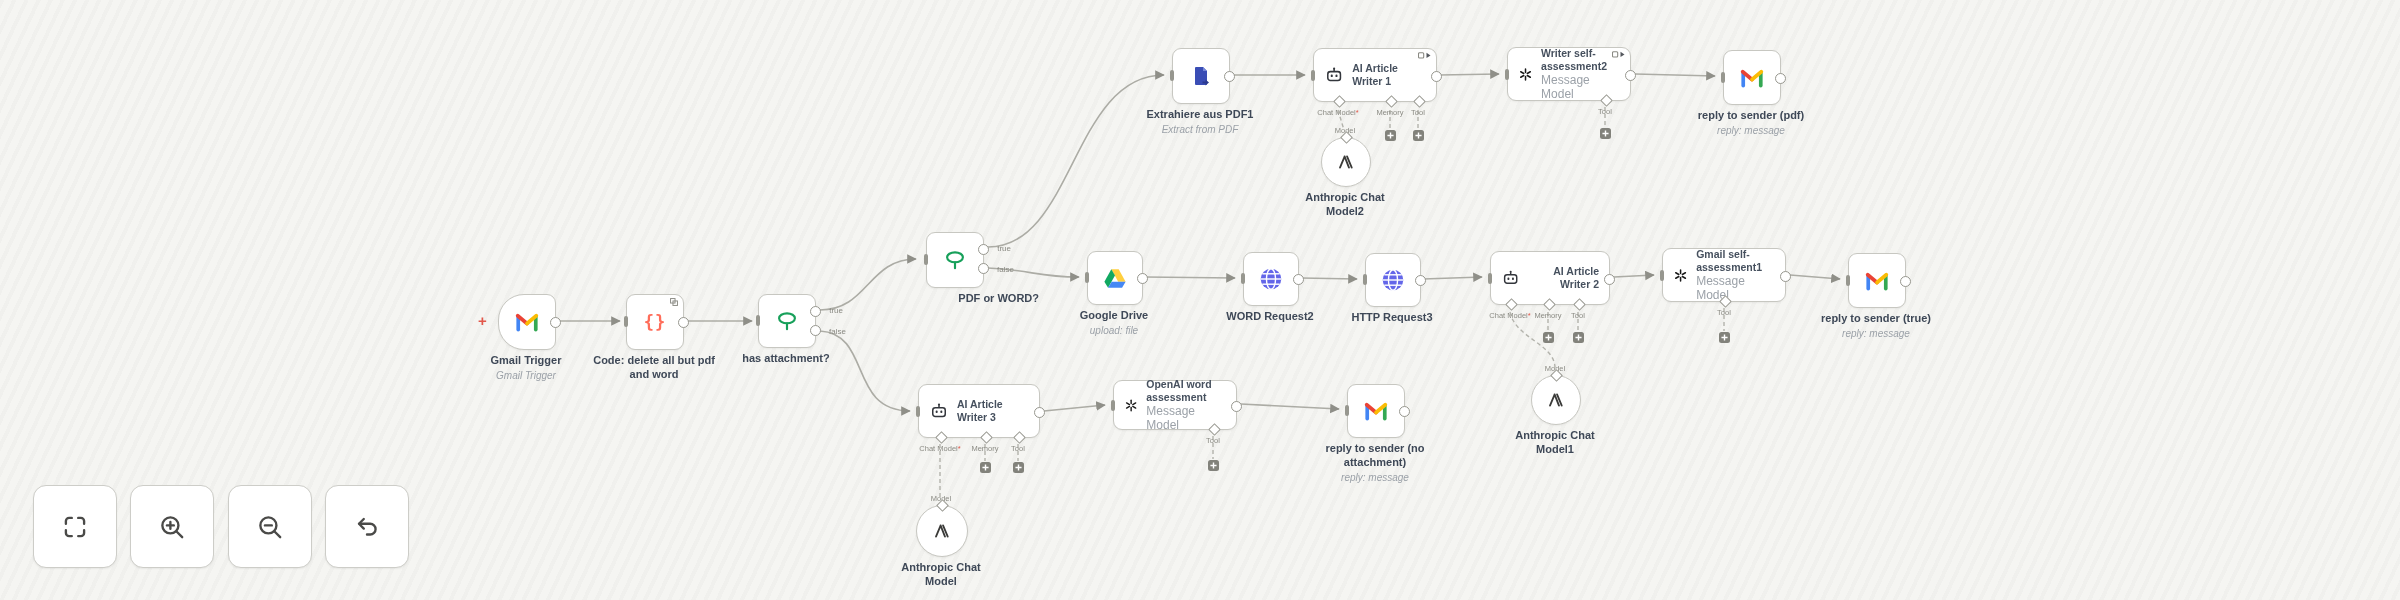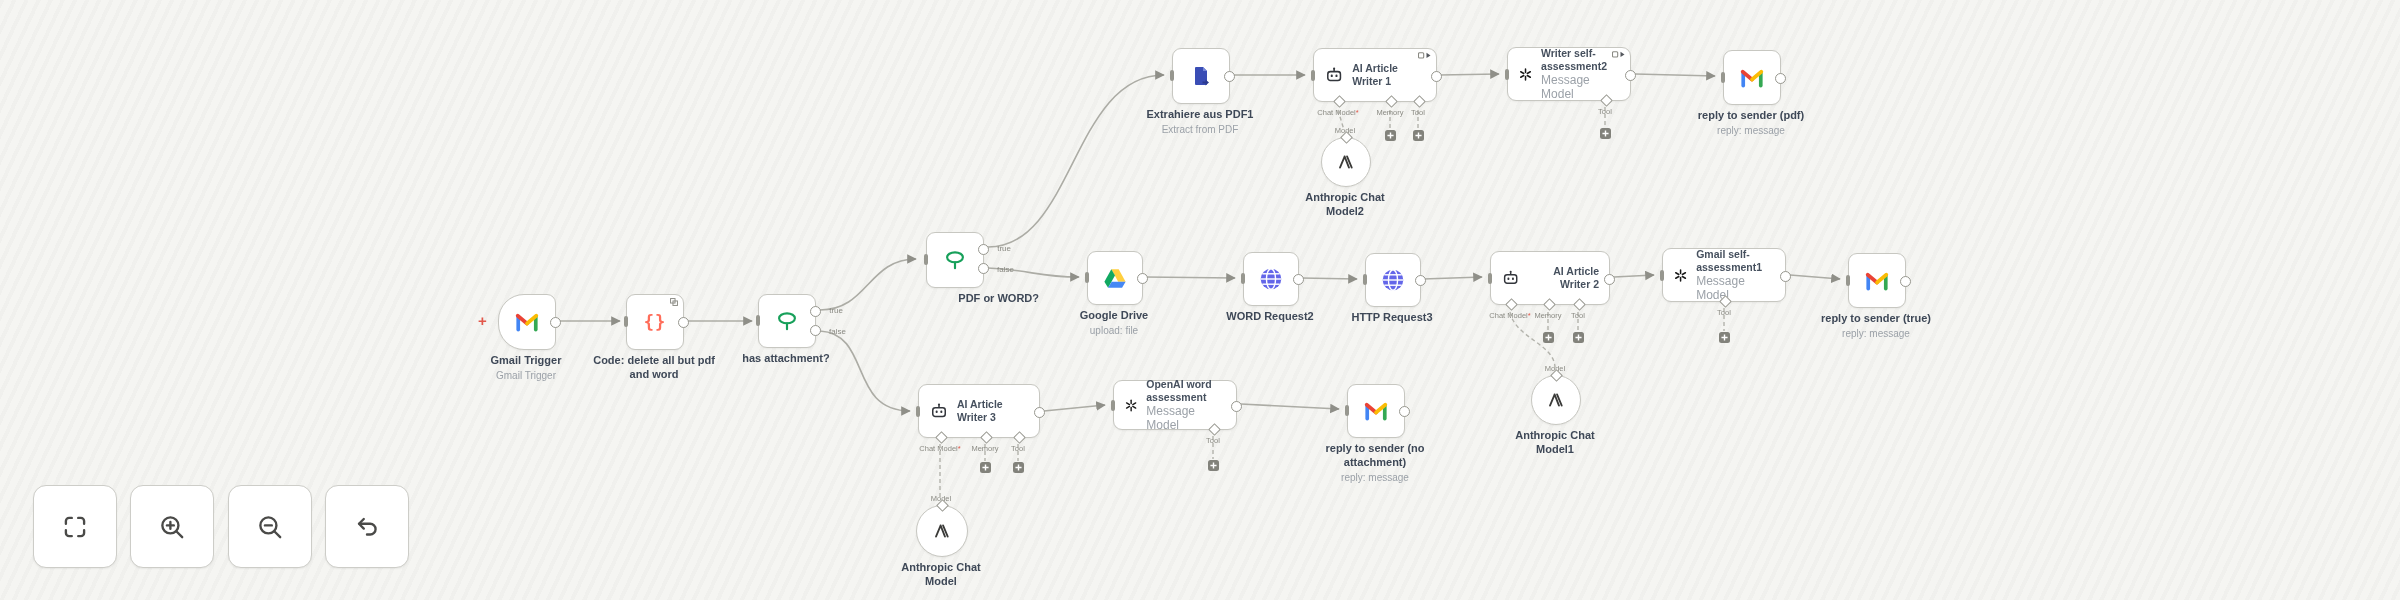--- a/index.html
+++ b/index.html
@@ -17,21 +17,21 @@
   .box{position:absolute;left:0;top:0;background:#fff;border:1.5px solid #c7c7c1;
        border-radius:9px;box-shadow:0 1px 2px rgba(0,0,0,.05);
        display:flex;align-items:center;justify-content:center;}
   .trigger{border-radius:26px 9px 9px 26px;}
   .wide{justify-content:flex-start;gap:8px;padding:0 10px;box-sizing:border-box;}
   .round{border-radius:50%;}
   .title{font-size:10.5px;font-weight:700;color:#46505e;line-height:1.2;}
   .subtitle{font-size:12px;color:#9ba1a8;font-weight:400;margin-top:1px;}
   .nlabel{position:absolute;width:170px;text-align:center;transform:translateX(-50%);}
   .l1{font-size:11px;font-weight:700;color:#3e4857;line-height:1.25;}
-  .l2{font-size:10px;color:#9ba1a8;margin-top:2px;}
+  .l2{font-size:10px;color:#9ba1a8;margin-top:2px;font-style:italic;}
   .out{position:absolute;width:9px;height:9px;background:#fff;border:1.5px solid #97978f;
        border-radius:50%;}
   .inp{position:absolute;width:4px;height:11px;background:#97978f;border-radius:2px;}
   .dia{position:absolute;width:7px;height:7px;background:#fff;border:1.4px solid #97978f;
        transform:rotate(45deg);}
   .plus{position:absolute;width:11px;height:11px;background:#82827b;border-radius:2.5px;
         display:flex;align-items:center;justify-content:center;}
   .clabel{position:absolute;font-size:7.5px;color:#8a8a83;transform:translateX(-50%);
         white-space:nowrap;}
   .req{color:#e2574a;}

